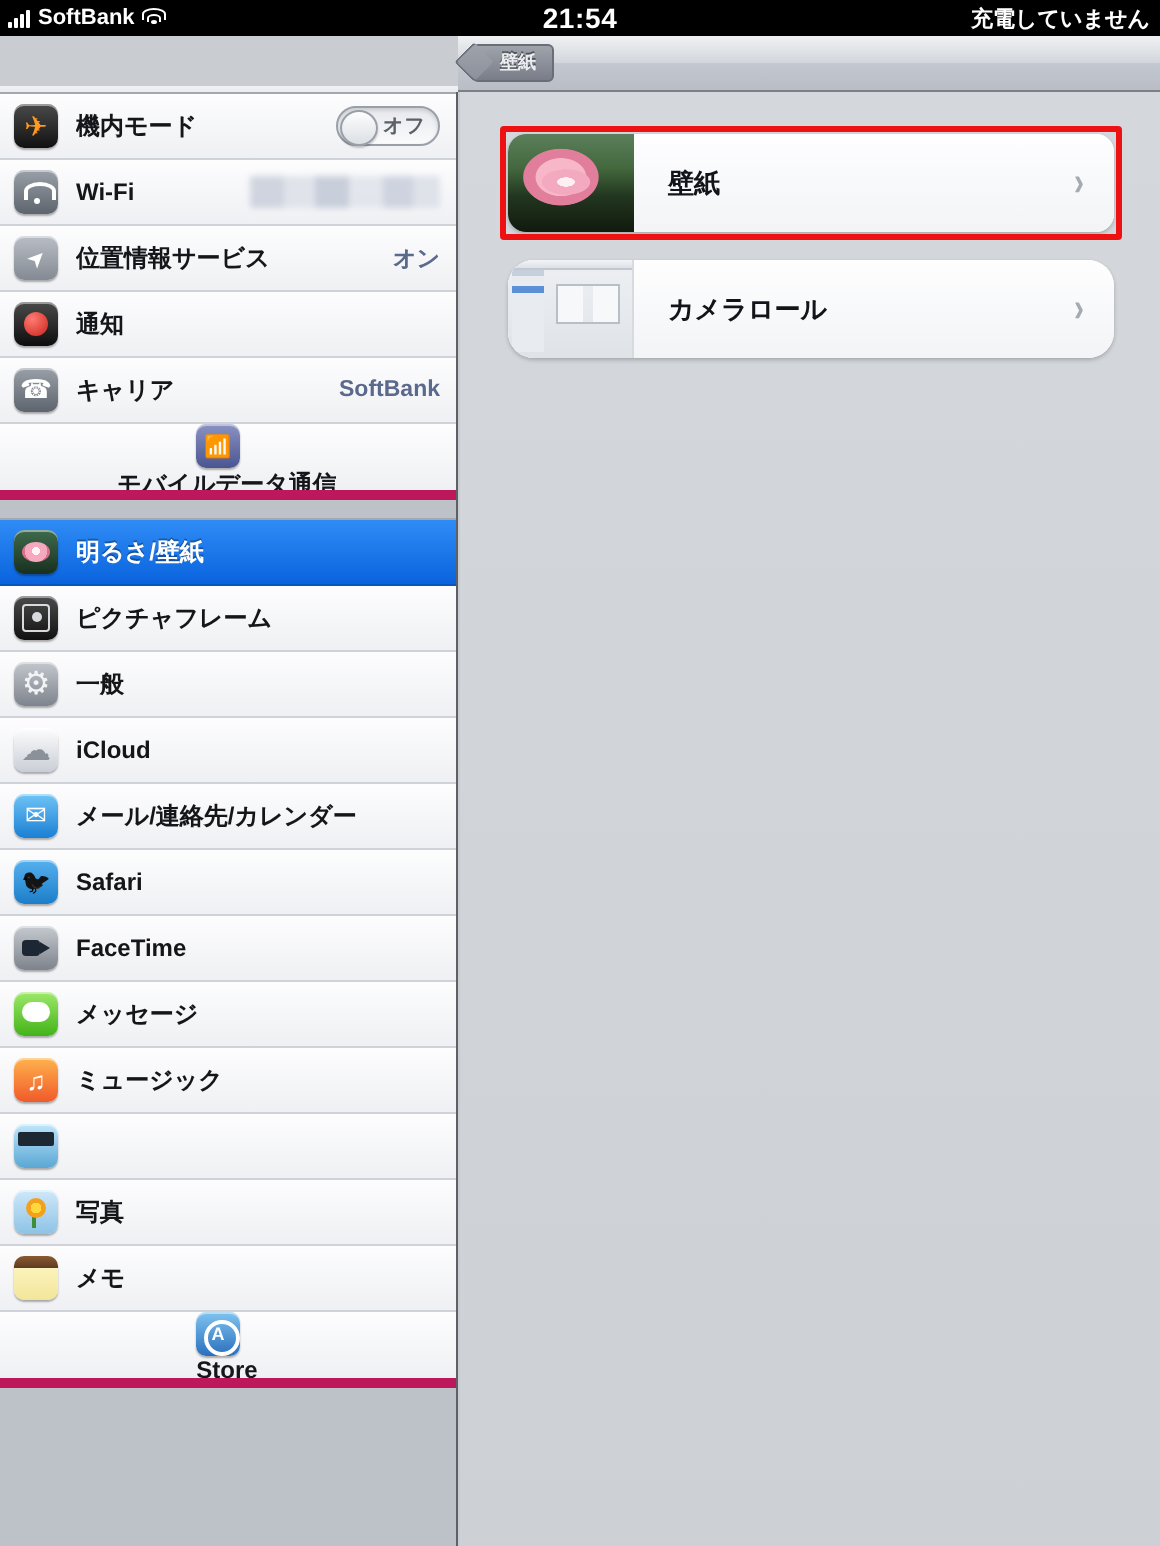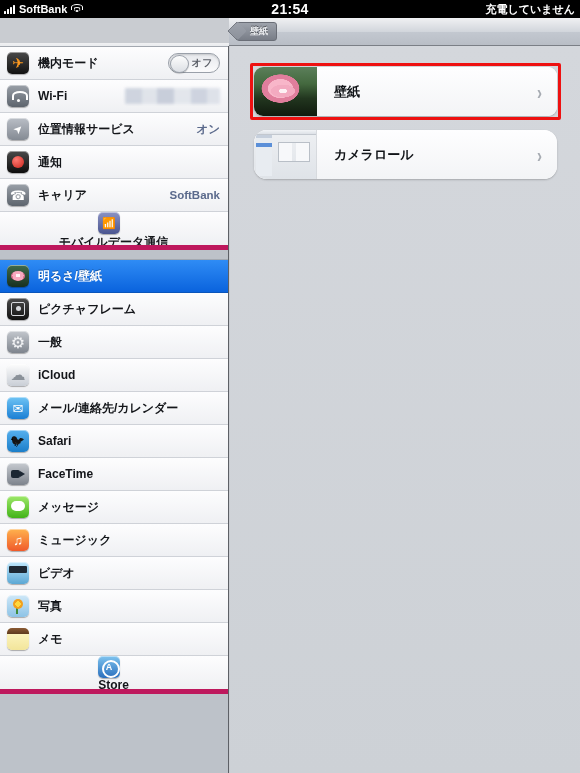--- a/index.html
+++ b/index.html
@@ -342,21 +342,20 @@
         <div class="row">
           <span class="icon ic-msg"></span>
           <span class="row-label">メッセージ</span>
         </div>
         <div class="row">
           <span class="icon ic-music"></span>
           <span class="row-label">ミュージック</span>
         </div>
         <div class="row">
           <span class="icon ic-video"></span>
-          <span class="row-label">ビデオ</span>
         </div>
         <div class="row">
           <span class="icon ic-photo"></span>
           <span class="row-label">写真</span>
         </div>
         <div class="row">
           <span class="icon ic-memo"></span>
           <span class="row-label">メモ</span>
         </div>
         <div class="row">

